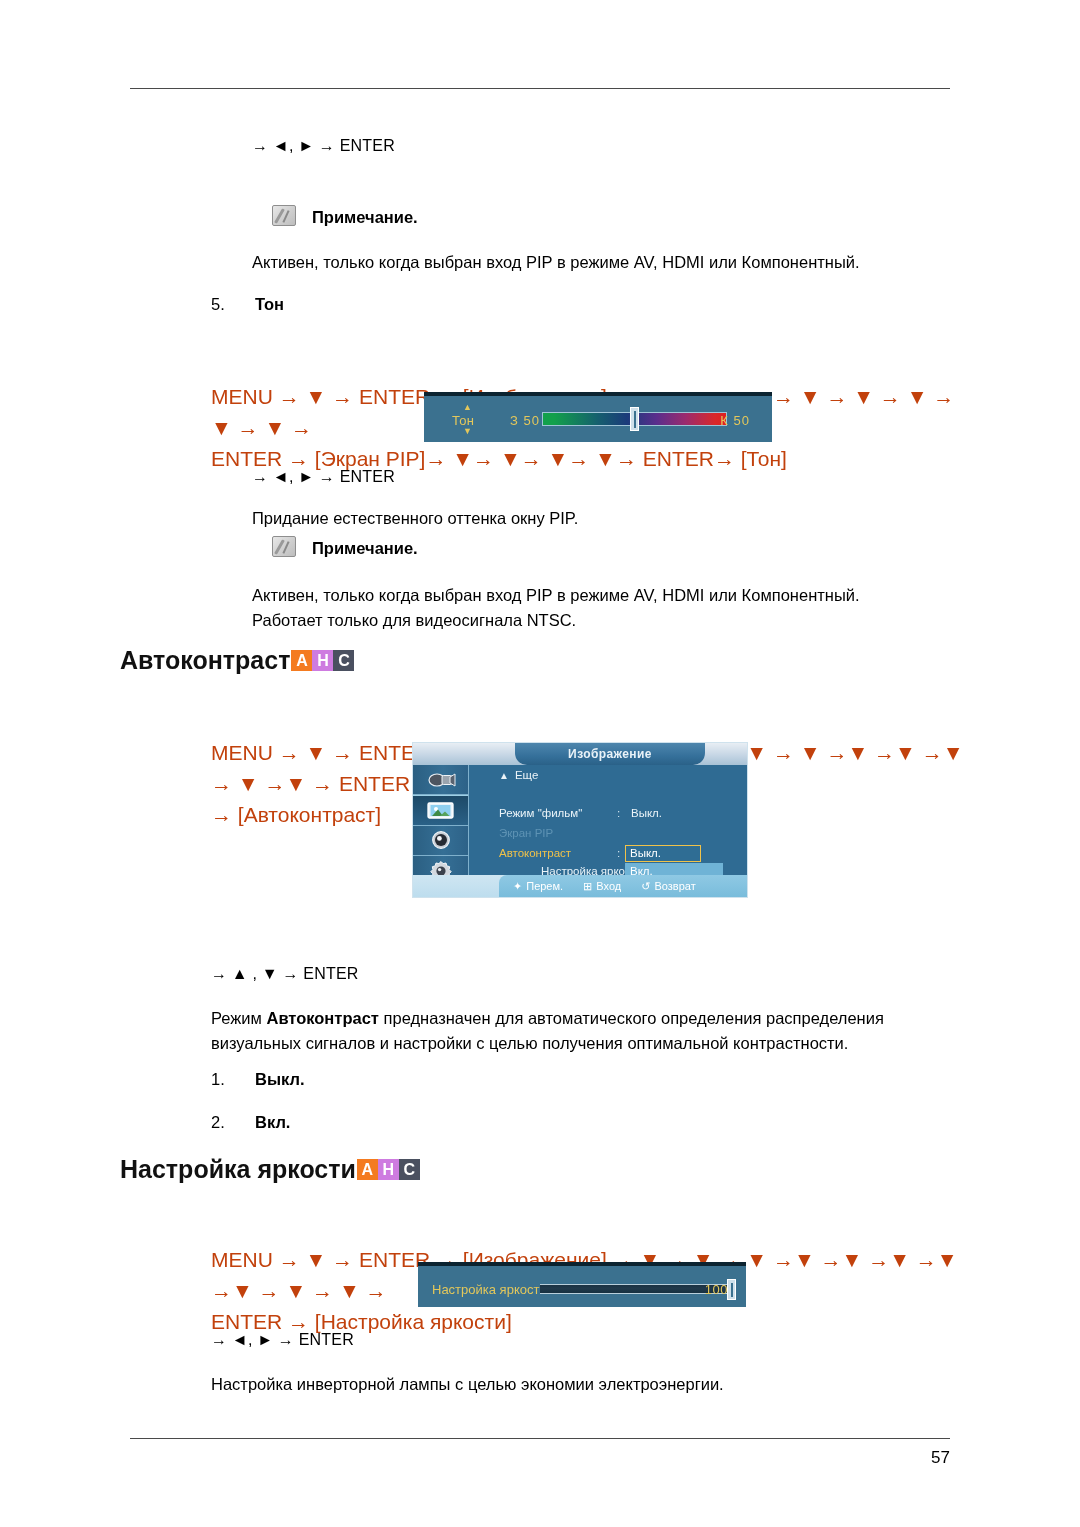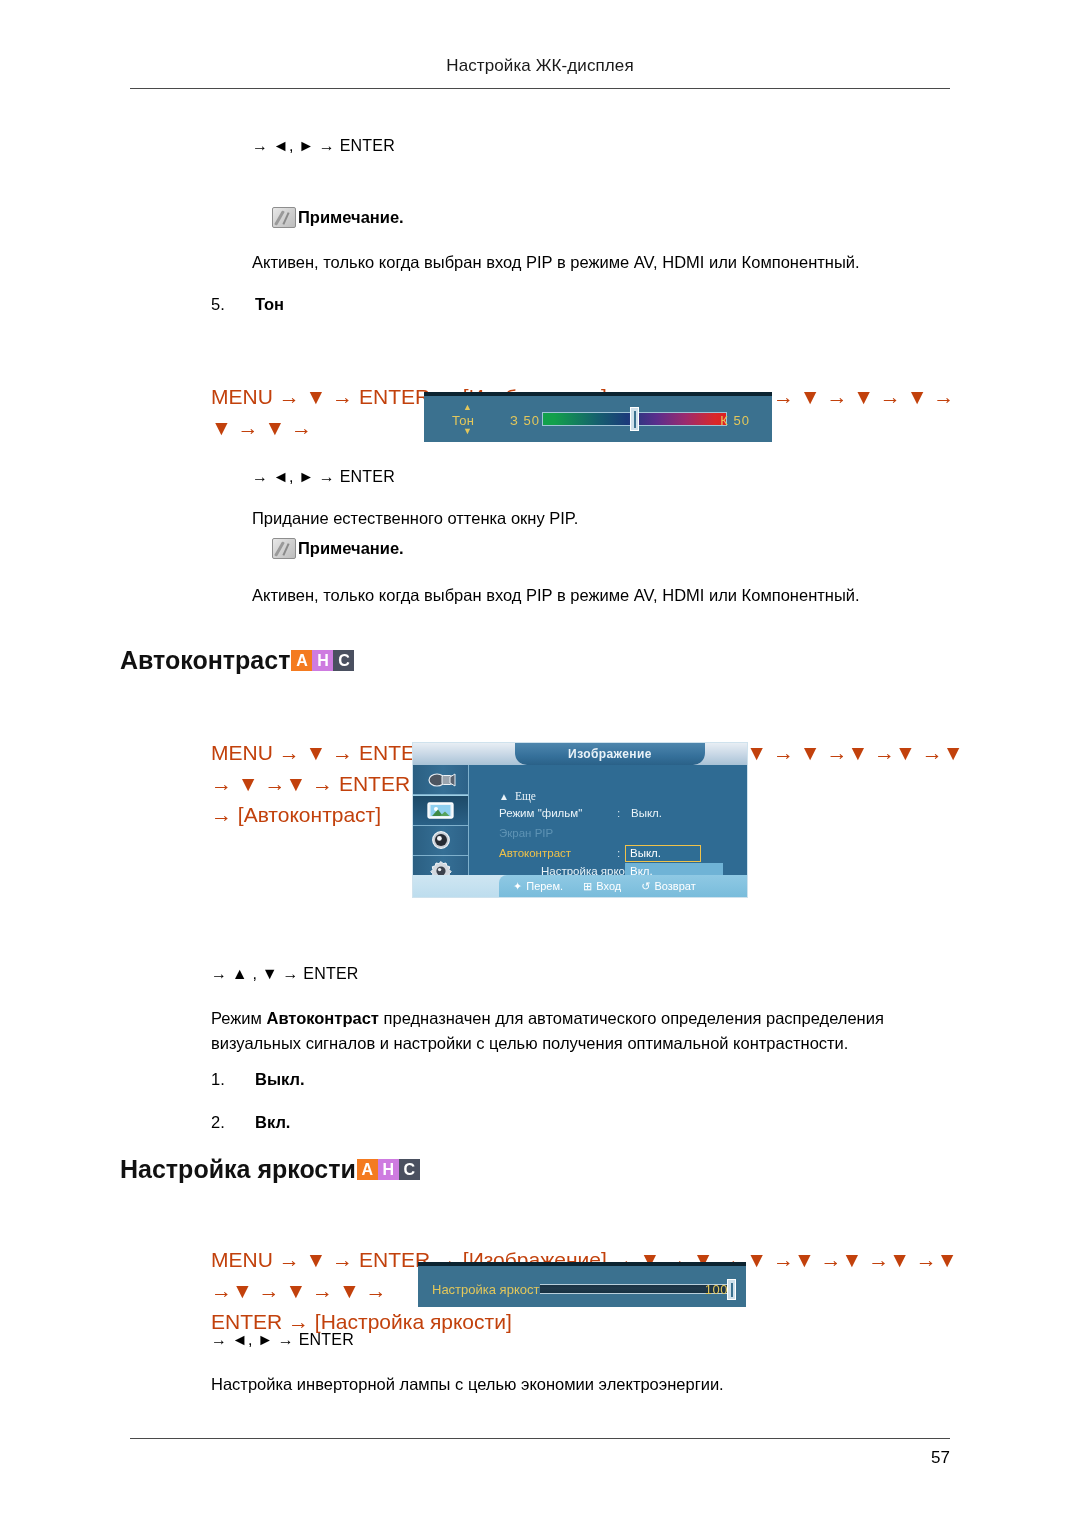--- a/index.html
+++ b/index.html
@@ -74,22 +74,22 @@
 
   .keyline {
     font-size: 16px;
     letter-spacing: .2px;
     white-space: nowrap;
   }
 
   
   .note-line {
     display: flex;
-    align-items: center;
-    gap: 2px;
+    align-items: flex-start;
+    gap: 16px;
     padding-left: 20px;
   }
   .note-icon {
     display: inline-block;
     width: 24px;
     height: 21px;
     position: relative;
     background: linear-gradient(135deg,#e8e8e8 0%,#cfcfcf 55%,#bdbdbd 100%);
     border: 1px solid #8e8e8e;
     border-radius: 2px;
@@ -379,39 +379,39 @@
   .fi { display:inline-block; margin-right:4px; }
 
   
   .ic { display:block; }
 </style>
 </head>
 <body>
 
 <div class="page">
 
-  <div class="header">Настройка ЖК-дисплея</div>
   <div class="header-rule"></div>
 
   <div class="blk indent1 keyline" style="top:133px;">→ ◄, ► → ENTER</div>
 
   <div class="blk indent1 note-line" style="top:205px;">
     <span class="note-icon"></span>
     <span class="note-word">Примечание.</span>
   </div>
 
   <div class="blk indent1" style="top:250px;width:700px;">Активен, только когда выбран вход PIP в режиме AV, HDMI или Компонентный.</div>
 
   <div class="num-item" style="left:211px;top:295px;">
     <span class="n">5.</span>
     <span class="t">Тон</span>
   </div>
 
   <div class="path" style="top:337px;">
     <div>MENU → ▼ → ENTER → [Изображение] → ▼ → ▼ → ▼ → ▼ → ▼ → ▼ → ▼ → ▼ →</div>
+    <div>ENTER → [Экран PIP]→ ▼→ ▼→ ▼→ ▼→ ENTER→ [Тон]</div>
   </div>
 
   <div class="osd-slider" style="left:424px;top:392px;width:348px;height:50px;">
     <div class="inner">
       <div class="tone-upd tone-up">▲</div>
       <div class="tone-label">Тон</div>
       <div class="tone-upd tone-down">▼</div>
       <div class="tone-gval"><span>З</span>&nbsp;<span>50</span></div>
       <div class="tone-bar"></div>
       <div class="tone-knob"></div>
@@ -421,20 +421,21 @@
 
   <div class="blk indent1 keyline" style="top:464px;">→ ◄, ► → ENTER</div>
   <div class="blk indent1" style="top:506px;width:700px;">Придание естественного оттенка окну PIP.</div>
 
   <div class="blk indent1 note-line" style="top:536px;">
     <span class="note-icon"></span>
     <span class="note-word">Примечание.</span>
   </div>
 
   <div class="blk indent1" style="top:583px;width:700px;text-align:justify;">Активен, только когда выбран вход PIP в режиме AV, HDMI или Компонентный.</div>
+  <div class="blk indent1" style="top:608px;width:700px;">Работает только для видеосигнала NTSC.</div>
 
   <div class="heading" style="top:646px;">
     <span>Автоконтраст</span>
     <span class="badges">
       <span class="badge badge-a">A</span>
       <span class="badge badge-h">H</span>
       <span class="badge badge-c">C</span>
     </span>
   </div>
 
@@ -483,21 +484,21 @@
           <rect x="2" y="3" width="14" height="17" fill="#c2cad2" stroke="#f0f4f8" stroke-width="1"></rect>
           <rect x="5.5" y="1.5" width="14" height="17" fill="#dde4ea" stroke="#f5f8fb" stroke-width="1"></rect>
           <path d="M9.5 1.5 h9 l5 5 v12 h-14 z" fill="#f4f8fb" stroke="#ffffff" stroke-width="1"></path>
           <path d="M18.5 1.5 v5 h5" fill="none" stroke="#a9b4bf" stroke-width="1"></path>
           <path d="M15 12 l7 5 -7 2.5 z" fill="#4b525c"></path>
         </svg>
       </div>
     </div>
 
     <div class="osd-body">
-      <div class="osd-row osd-more" style="top:25px;font-family:Liberation Serif, serif;">
+      <div class="osd-row osd-more" style="top:4px;">
         <span class="tri">▲</span><span>Еще</span>
       </div>
 
       <div class="osd-row" style="top:42px;">
         <span class="lbl">Режим "фильм"</span><span class="colon">:</span><span>Выкл.</span>
       </div>
 
       <div class="osd-row dim" style="top:62px;">
         <span class="lbl">Экран PIP</span>
       </div>

